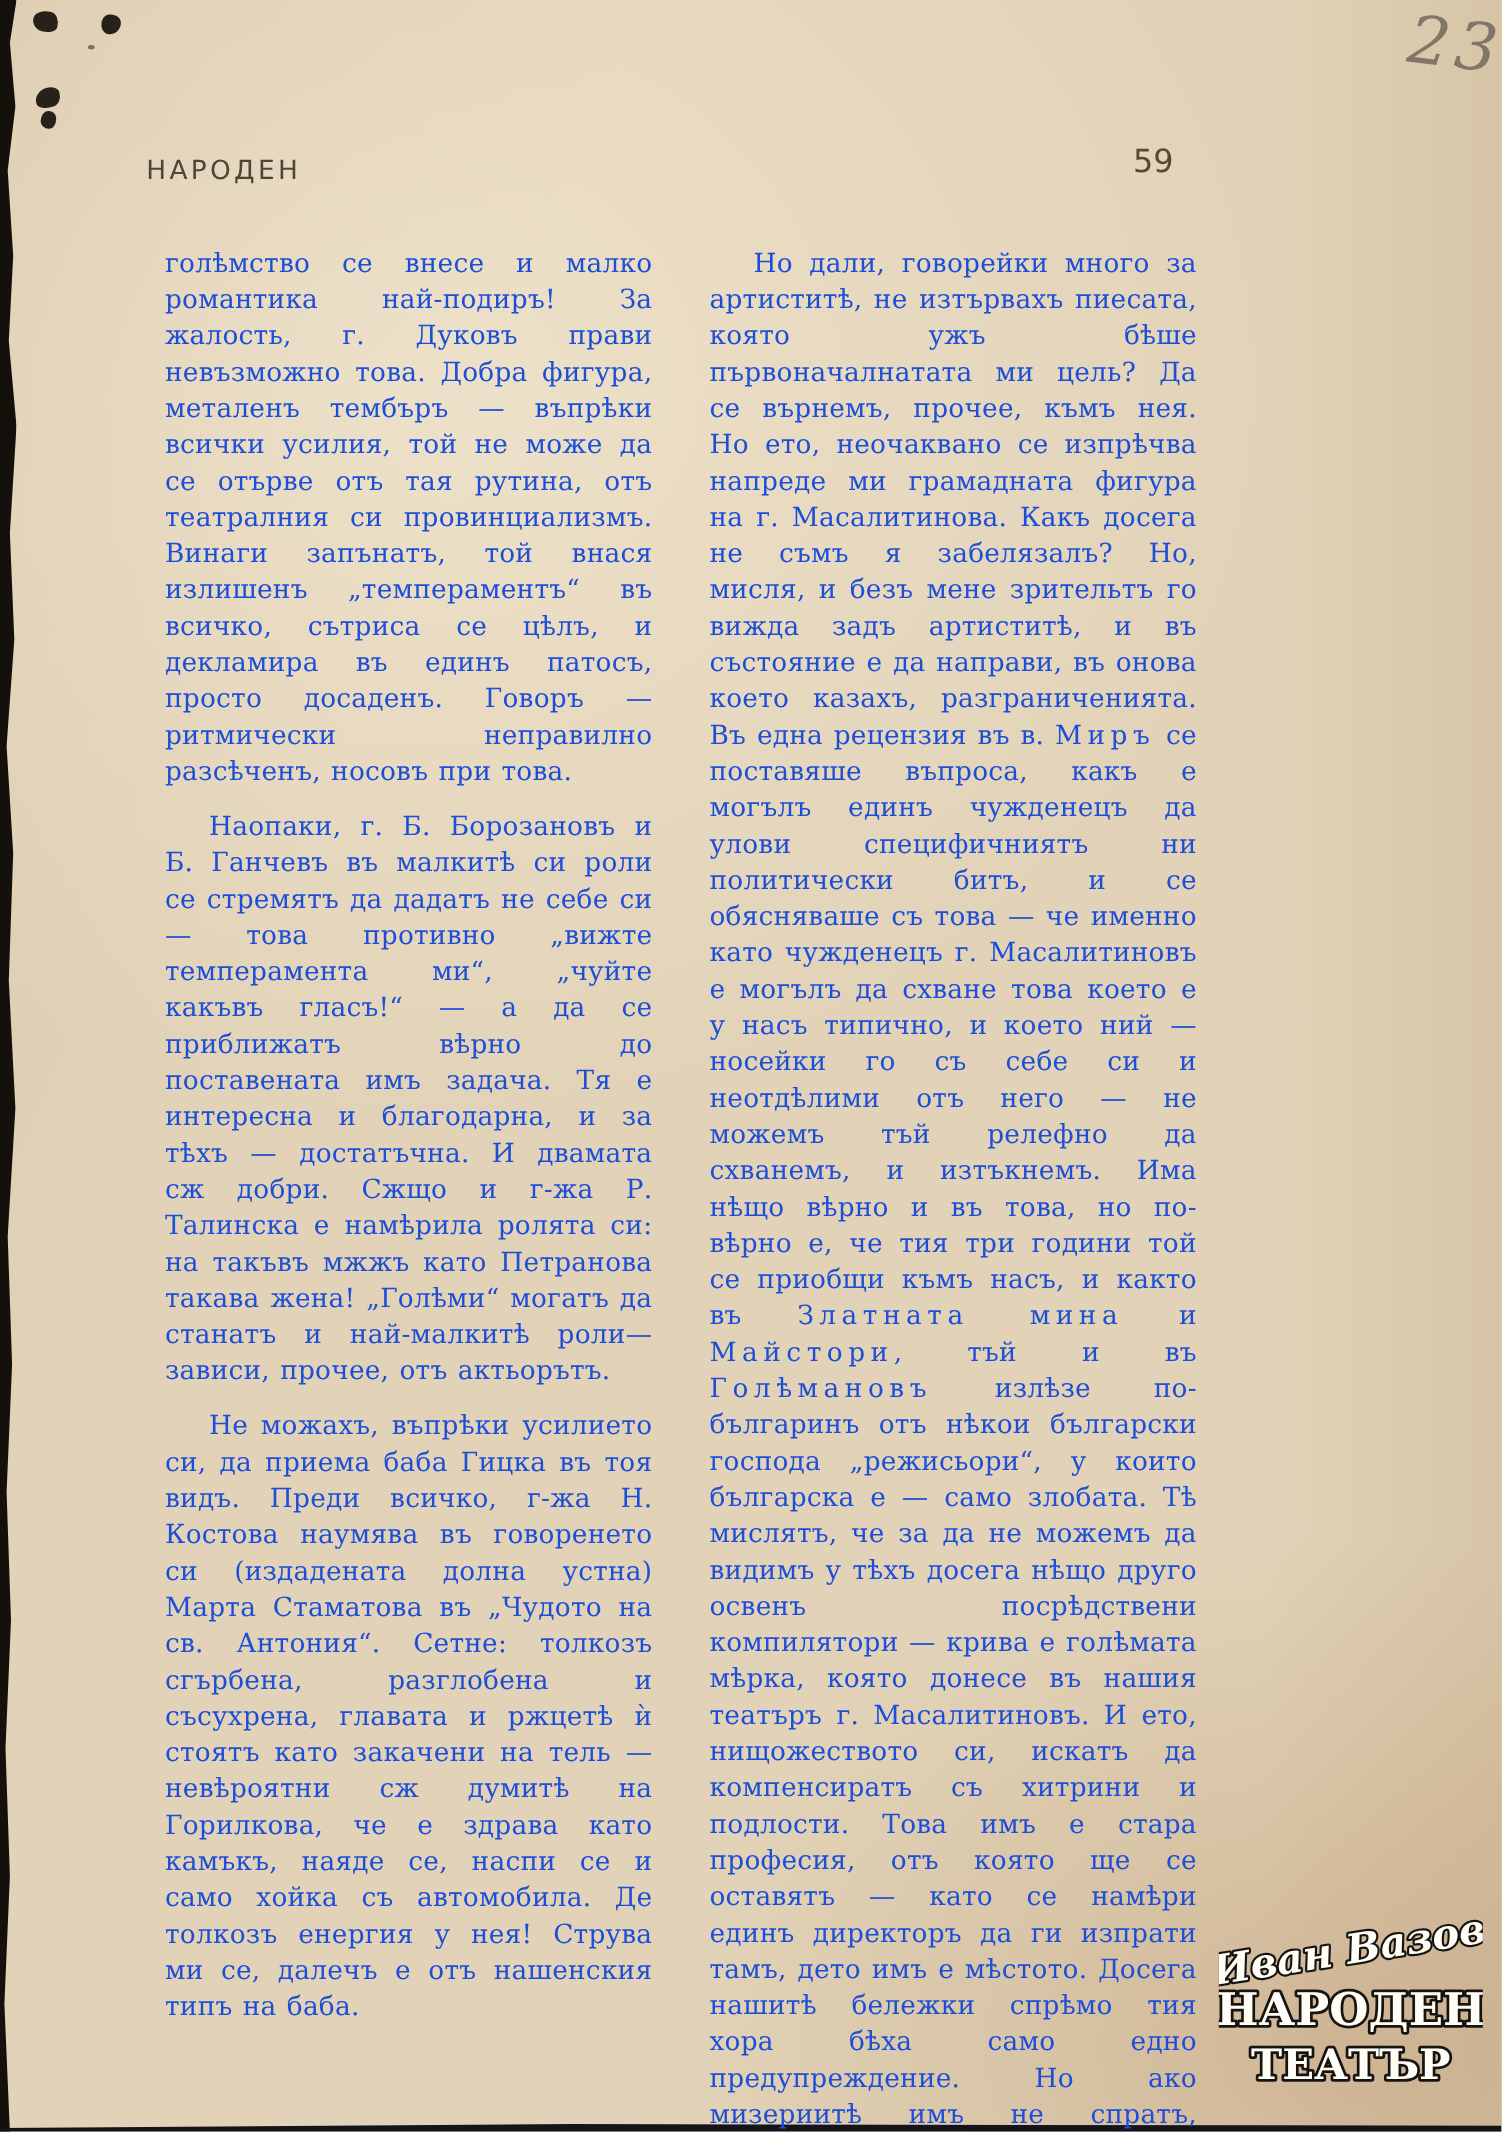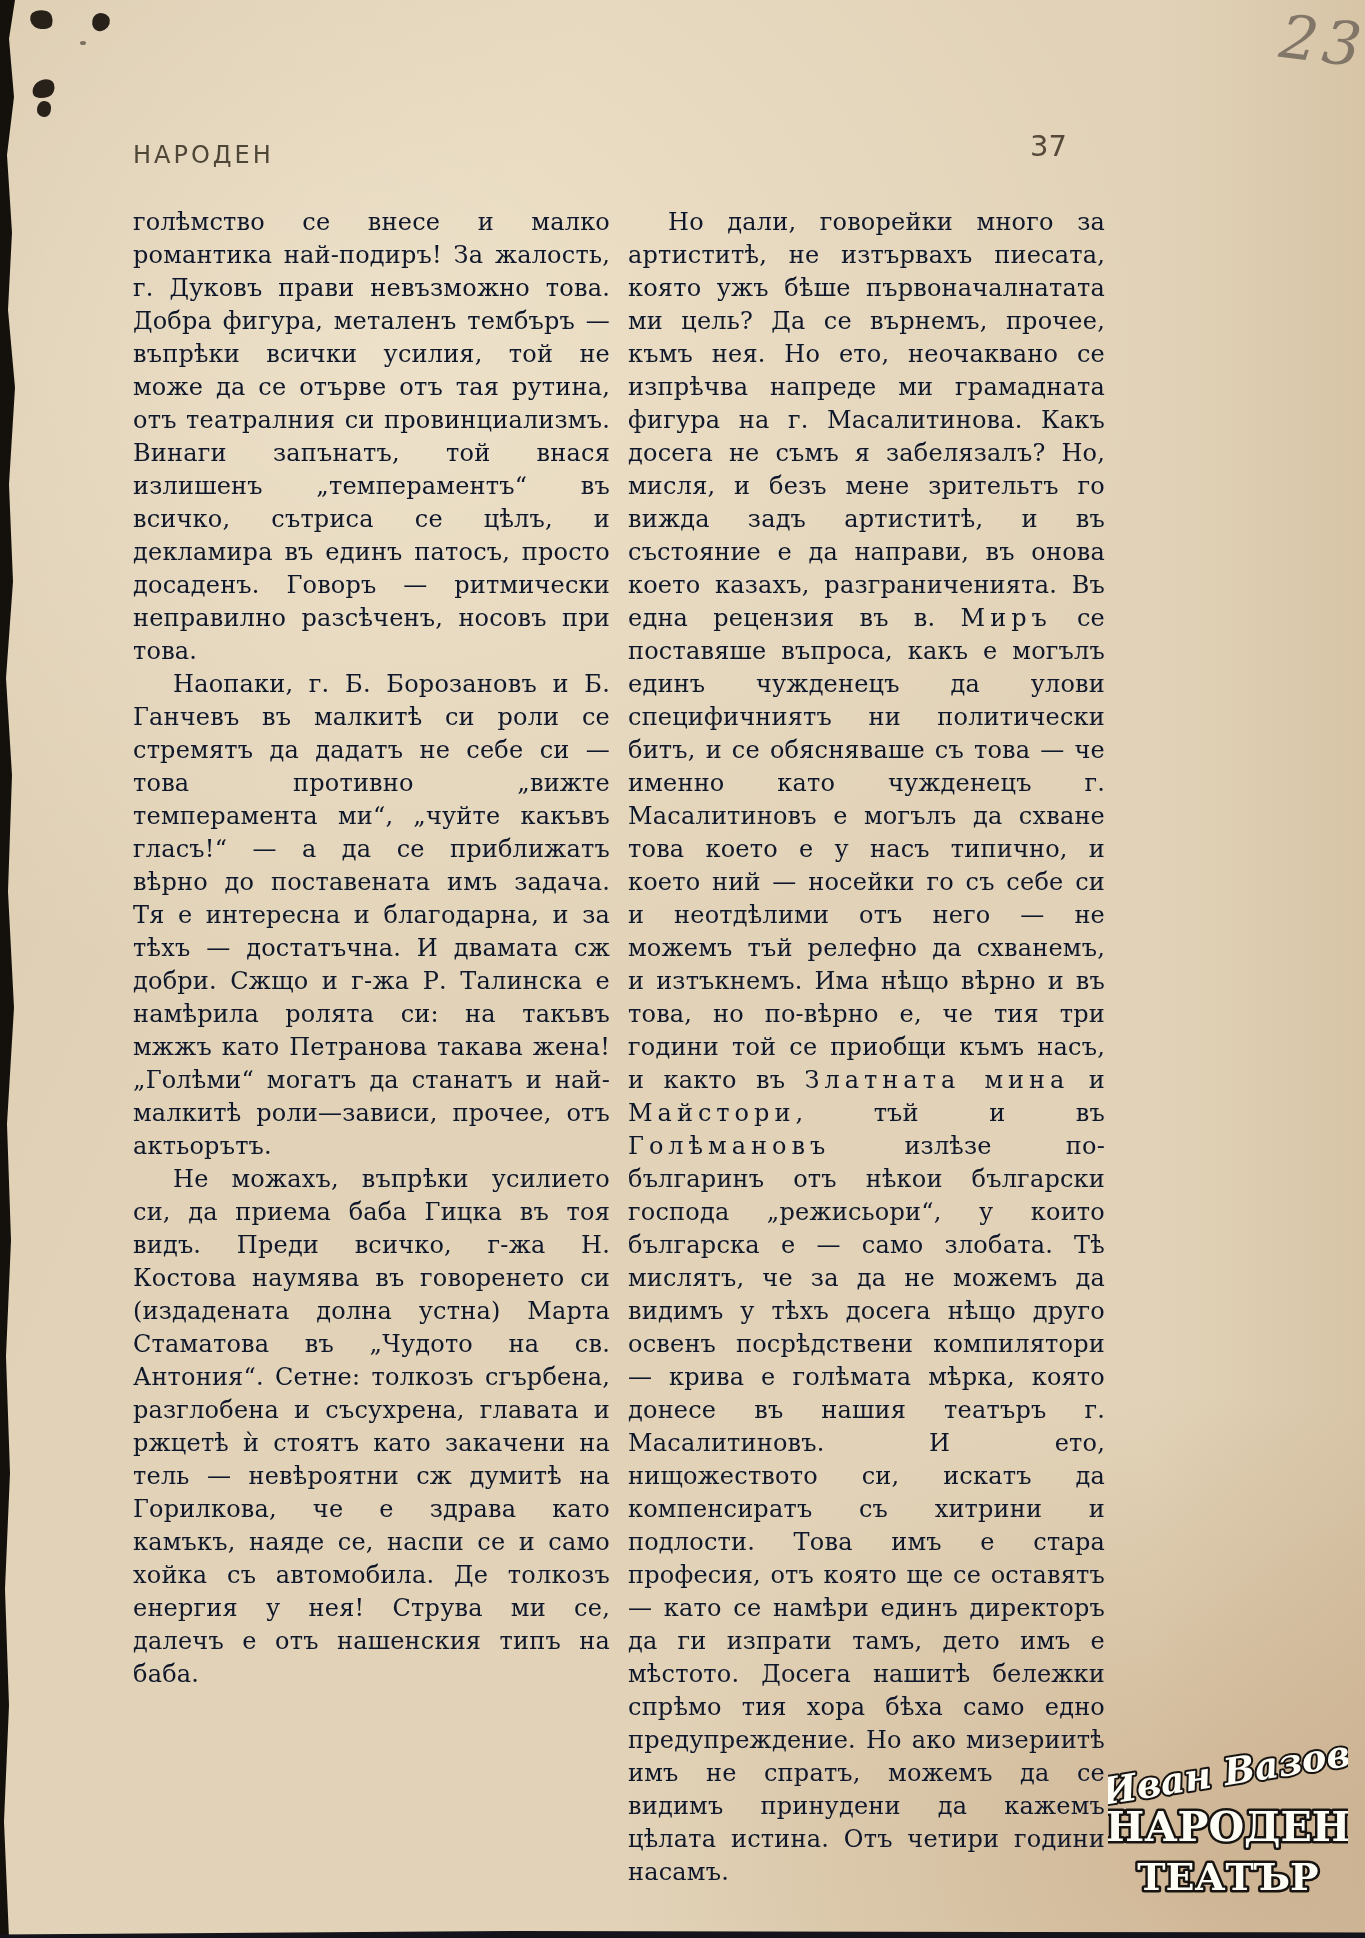--- a/index.html
+++ b/index.html
@@ -45,40 +45,40 @@
     font-family:"DejaVu Serif",serif;font-style:italic;
     font-size:60px;letter-spacing:5px;color:rgba(104,95,84,0.78);
     transform:rotate(7deg);
   }
   .columns{
     position:absolute;left:133px;top:206px;width:972px;
     display:flex;gap:18px;
   }
   .col{flex:0 0 477px;width:477px;text-align:justify;}
   .para{
-    margin:0;font-size:24px;line-height:33px;letter-spacing:0.2px;
-    word-spacing:1.5px;color:#0f172a;
+    margin:17px;font-size:24px;line-height:33px;letter-spacing:0.2px;
+    word-spacing:1.5px;color:#1d4ed8;
   }
   .para.indent{text-indent:40px;}
   .sp{letter-spacing:5px;}
   .stamp{position:absolute;left:1108px;top:1733px;}
 </style>
 </head>
 <body>
 
 <div class="torn-edge"></div>
 <div class="bottom-edge"></div>
 <div class="blot blot-1"></div>
 <div class="blot blot-2"></div>
 <div class="blot blot-3"></div>
 <div class="blot blot-4"></div>
 <div class="blot blot-5"></div>
 
 <div class="header-title">НАРОДЕН</div>
-<div class="page-number">37</div>
+<div class="page-number">59</div>
 <div class="note-23">23</div>
 
 <div class="columns">
   <div class="col">
       <p class="para"><span>голѣмство се внесе и малко романтика най-подиръ! За жалость, г. Дуковъ прави невъзможно това. Добра фигура, металенъ тембъръ — въпрѣки всички усилия, той не може да се отърве отъ тая рутина, отъ театралния си провинциализмъ. Винаги запънатъ, той внася излишенъ „темпераментъ“ въ всичко, сътриса се цѣлъ, и декламира въ единъ патосъ, просто досаденъ. Говоръ — ритмически неправилно разсѣченъ, носовъ при това.</span></p>
       <p class="para indent"><span>Наопаки, г. Б. Борозановъ и Б. Ганчевъ въ малкитѣ си роли се стремятъ да дадатъ не себе си — това противно „вижте темперамента ми“, „чуйте какъвъ гласъ!“ — а да се приближатъ вѣрно до поставената имъ задача. Тя е интересна и благодарна, и за тѣхъ — достатъчна. И двамата сж добри. Сжщо и г-жа Р. Талинска е намѣрила ролята си: на такъвъ мжжъ като Петранова такава жена! „Голѣми“ могатъ да станатъ и най-малкитѣ роли—зависи, прочее, отъ актьорътъ.</span></p>
       <p class="para indent"><span>Не можахъ, въпрѣки усилието си, да приема баба Гицка въ тоя видъ. Преди всичко, г-жа Н. Костова наумява въ говоренето си (издадената долна устна) Марта Стаматова въ „Чудото на св. Антония“. Сетне: толкозъ сгърбена, разглобена и съсухрена, главата и ржцетѣ ѝ стоятъ като закачени на тель — невѣроятни сж думитѣ на Горилкова, че е здрава като камъкъ, наяде се, наспи се и само хойка съ автомобила. Де толкозъ енергия у нея! Струва ми се, далечъ е отъ нашенския типъ на баба.</span></p>
     </div>
   <div class="col">
       <p class="para indent"><span>Но дали, говорейки много за артиститѣ, не изтървахъ пиесата, която ужъ бѣше първоначалнатата ми цель? Да се върнемъ, прочее, къмъ нея. Но ето, неочаквано се изпрѣчва напреде ми грамадната фигура на г. Масалитинова. Какъ досега не съмъ я забелязалъ? Но, мисля, и безъ мене зрительтъ го вижда задъ артиститѣ, и въ състояние е да направи, въ онова което казахъ, разграниченията. Въ една рецензия въ в. </span><span class="sp">Миръ</span><span> се поставяше въпроса, какъ е могълъ единъ чужденецъ да улови специфичниятъ ни политически битъ, и се обясняваше съ това — че именно като чужденецъ г. Масалитиновъ е могълъ да схване това което е у насъ типично, и което ний — носейки го съ себе си и неотдѣлими отъ него — не можемъ тъй релефно да схванемъ, и изтъкнемъ. Има нѣщо вѣрно и въ това, но по-вѣрно е, че тия три години той се приобщи къмъ насъ, и както въ </span><span class="sp">Златната мина</span><span> и </span><span class="sp">Майстори</span><span>, тъй и въ </span><span class="sp">Голѣмановъ</span><span> излѣзе по-българинъ отъ нѣкои български господа „режисьори“, у които българска е — само злобата. Тѣ мислятъ, че за да не можемъ да видимъ у тѣхъ досега нѣщо друго освенъ посрѣдствени компилятори — крива е голѣмата мѣрка, която донесе въ нашия театъръ г. Масалитиновъ. И ето, нищожеството си, искатъ да компенсиратъ съ хитрини и подлости. Това имъ е стара професия, отъ която ще се оставятъ — като се намѣри единъ директоръ да ги изпрати тамъ, дето имъ е мѣстото. Досега нашитѣ бележки спрѣмо тия хора бѣха само едно предупреждение. Но ако мизериитѣ имъ не спратъ, можемъ да се видимъ принудени да кажемъ цѣлата истина. Отъ четири години насамъ.</span></p>

